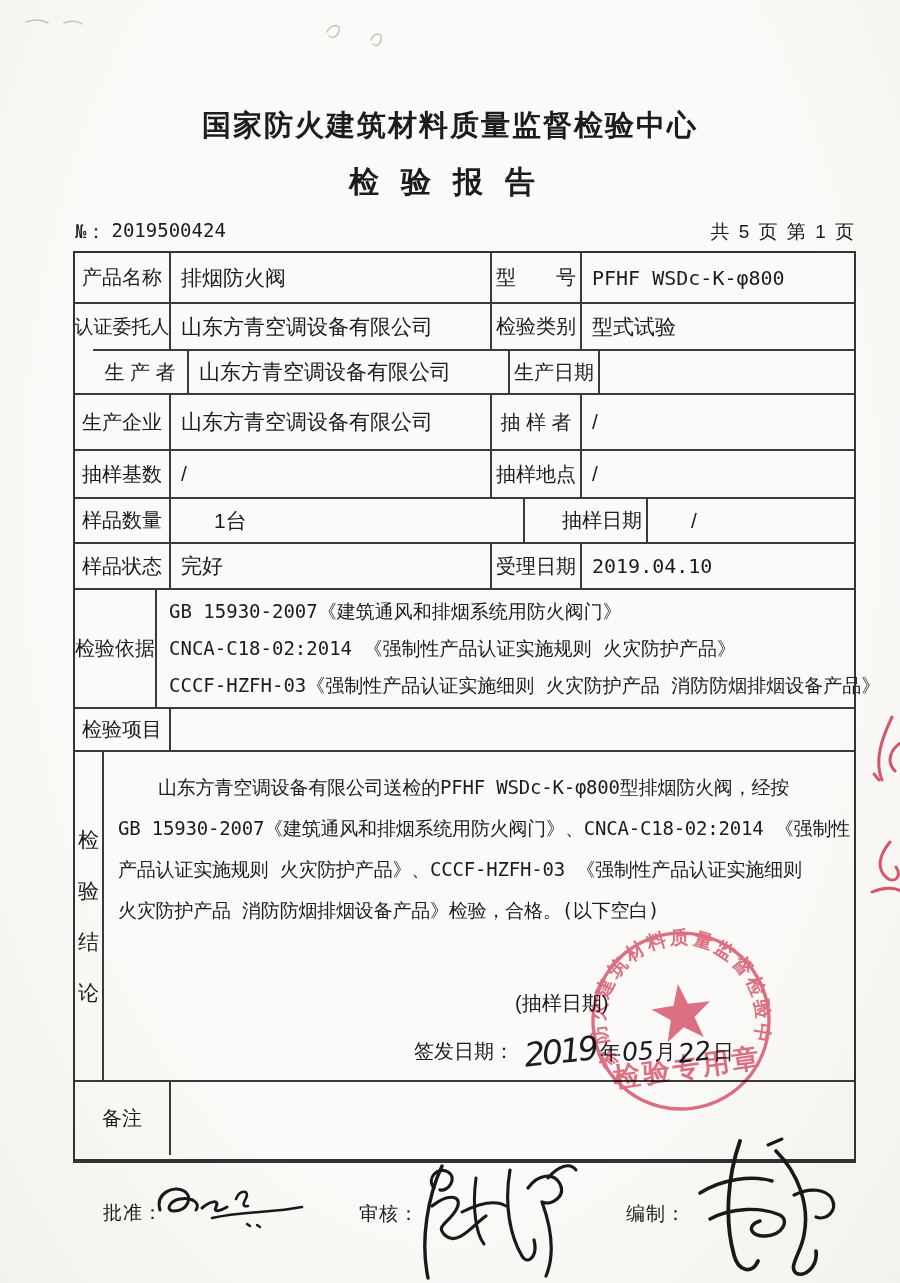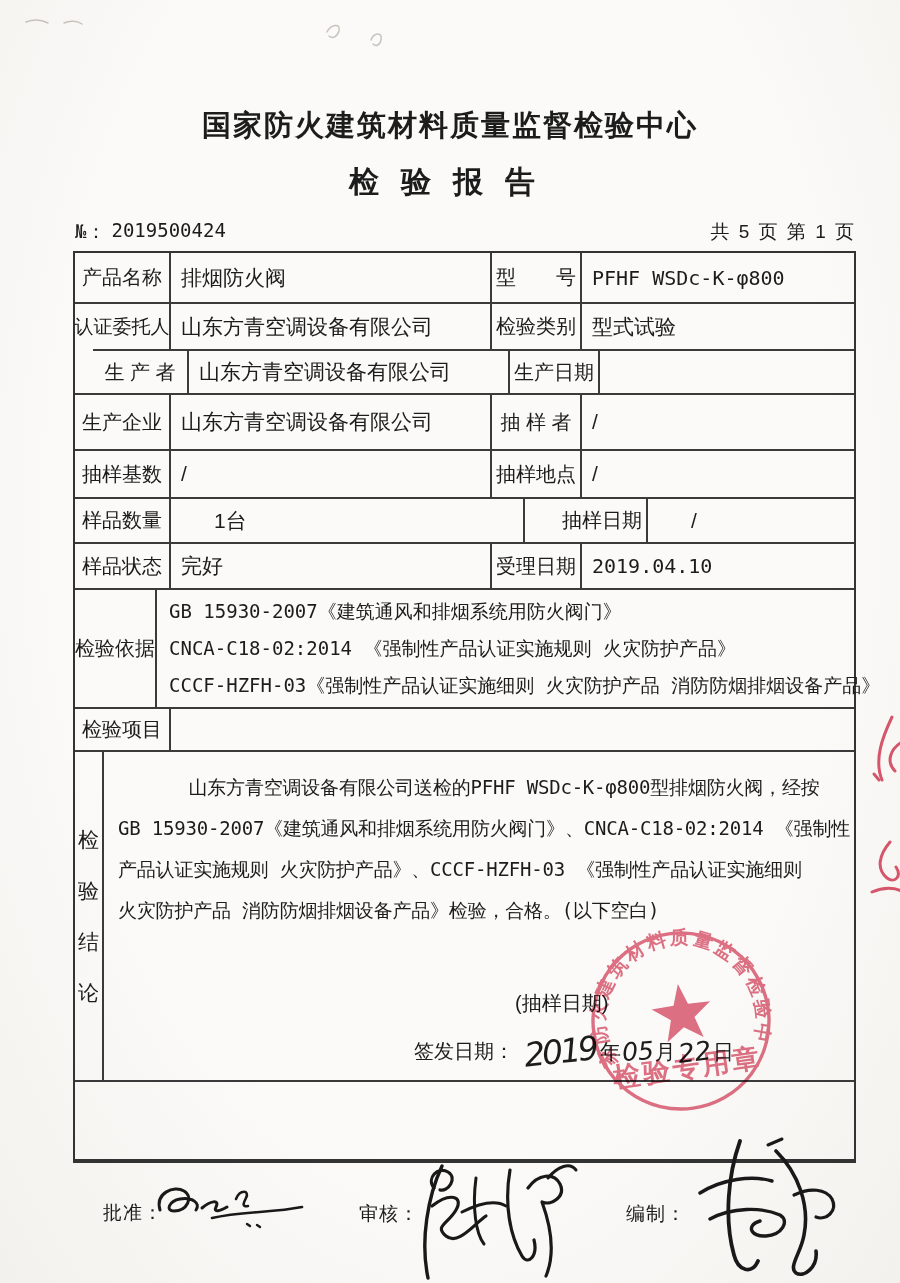--- a/index.html
+++ b/index.html
@@ -51,21 +51,21 @@
   .basis-line{
     font-family:"DejaVu Sans Mono","DejaVu Sans",sans-serif;
     font-size:19px;line-height:37px;white-space:nowrap;}
   .conc-label{display:flex;flex-direction:column;align-items:center;justify-content:center;
     gap:23px;font-size:21px;}
   .conc-body{position:relative;}
   .conc-par{padding:15px 4px 0 14px;}
   .conc-line{
     font-family:"DejaVu Sans Mono","DejaVu Sans",sans-serif;
     font-size:19px;line-height:41px;white-space:nowrap;letter-spacing:-0.2px;}
-  .conc-line.indent{padding-left:40px;text-align:center;}
+  .conc-line.indent{padding-left:40px;}
   .stamp-note{position:absolute;left:411px;top:238px;font-size:20px;}
   .sign-row{position:absolute;left:310px;top:280px;display:flex;align-items:center;font-size:20px;}
   .hand{font-family:"DejaVu Sans","Liberation Sans",sans-serif;font-style:italic;display:inline-block;}
   .hy{font-size:33px;transform:rotate(-6deg);letter-spacing:-3px;margin:0 4px 0 10px;}
   .hm{font-size:25px;transform:rotate(-4deg);margin:0 1px;}
   .hd{font-size:26px;transform:rotate(-7deg);margin:0 2px;}
   .suffix{font-size:21px;}
   
   .stamp{left:579px;top:919px;width:204px;height:204px;
     opacity:.82;mix-blend-mode:multiply;transform:rotate(-8deg);}
@@ -185,20 +185,21 @@
           <span class="suffix">年</span>
           <span class="hand hm">05</span>
           <span class="suffix">月</span>
           <span class="hand hd">22</span>
           <span class="suffix">日</span>
         </div>
       </div>
     </div>
 
     <div class="trow hremarks">
+      <div class="cell lbl c1">备注</div>
       <div class="cell cwide last val"></div>
     </div>
 
   </div>
 
   <svg class="abs stamp" viewBox="0 0 204 204">
     <defs>
       <path id="ringPath" d="M 31,128 A 76,76 0 1 1 173,128"></path>
     </defs>
     <circle cx="102" cy="102" r="88" fill="none" stroke="#d9536b" stroke-width="3.4"></circle>

